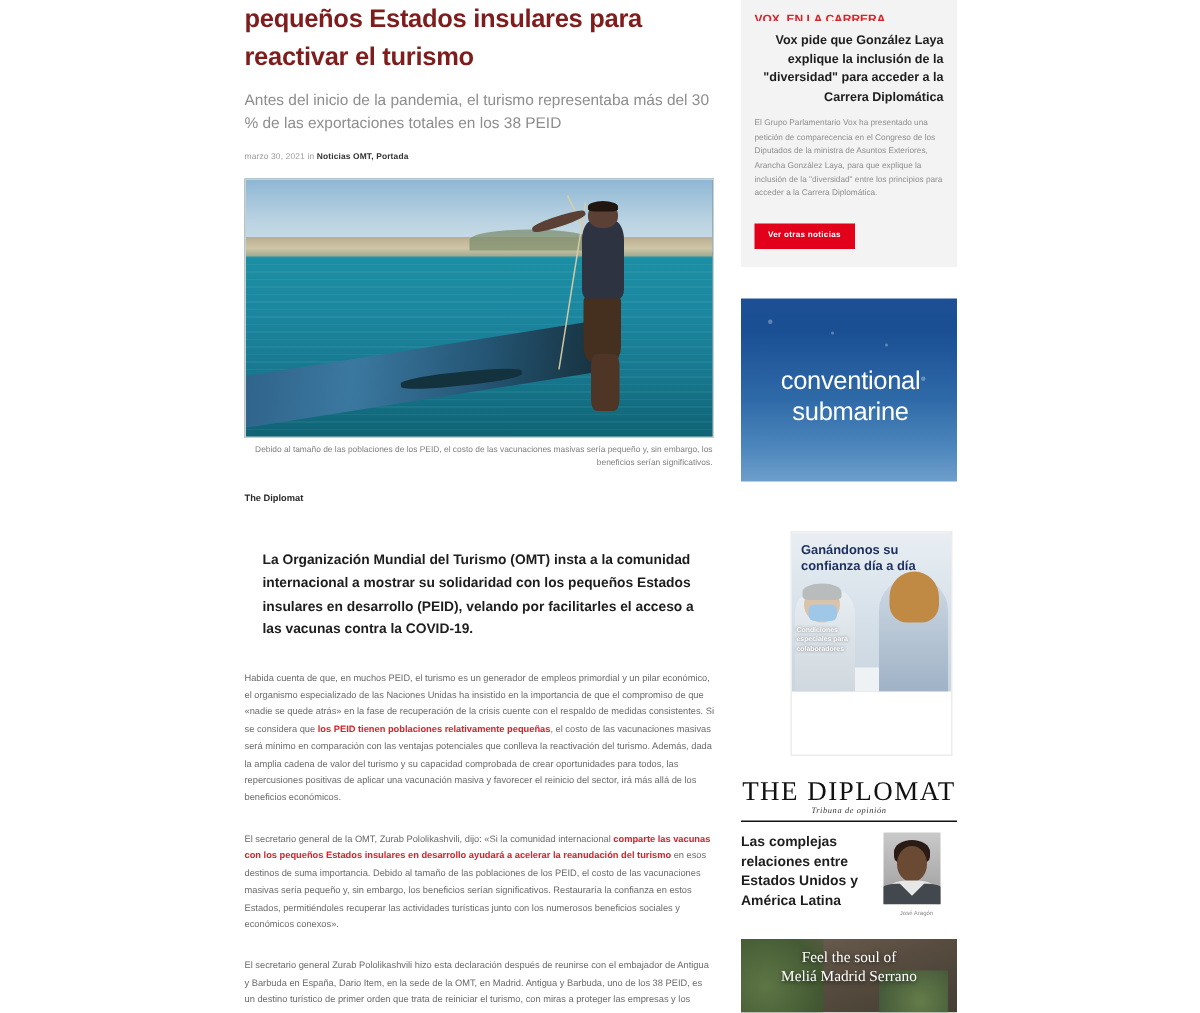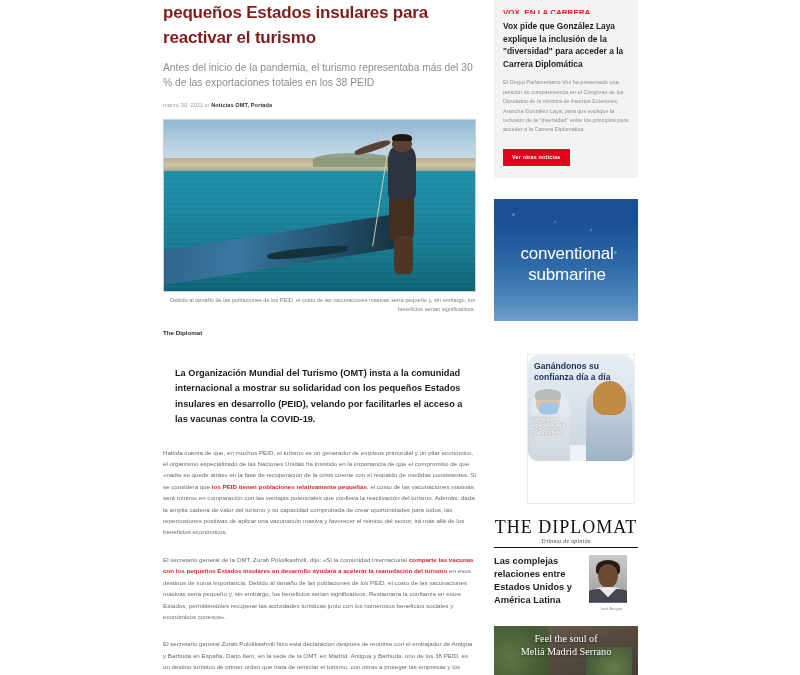--- a/index.html
+++ b/index.html
@@ -182,20 +182,21 @@
     margin: 0 0 6px 0;
     height: 6px;
     overflow: hidden;
   }
   .news-title {
     font-size: 8.4px;
     line-height: 12.6px;
     font-weight: 700;
     color: #1d1d1d;
     margin: 0 0 8px 0;
+    text-align: right;
   }
   .news-body {
     font-size: 5.5px;
     line-height: 9.4px;
     color: #8e8e8e;
     margin: 0 0 10px 0;
   }
   .btn-red {
     display: inline-block;
     background: #e2001a;
@@ -241,21 +242,20 @@
     margin: 33px 0 0 33px;
     background: #ffffff;
     overflow: hidden;
     border: 1px solid #ececec;
   }
   .q-top {
     position: relative;
     height: 106px;
     background: linear-gradient(#e8eef3 0%, #dbe4ec 40%, #c8d4de 100%);
     overflow: hidden;
-    border-radius: 10px;
   }
   .q-head {
     position: absolute; font-size: 8.6px; line-height: 11px; font-weight: 700;
     color: #1d2f5e; left: 6px; top: 6px; width: 98px;
   }
   .q-doc {
     position: absolute; left: 2px; top: 36px; width: 40px; height: 70px;
     background: linear-gradient(#e9eef2, #cfd8de); border-radius: 18px 18px 0 0;
   }
   .q-doc-head {

